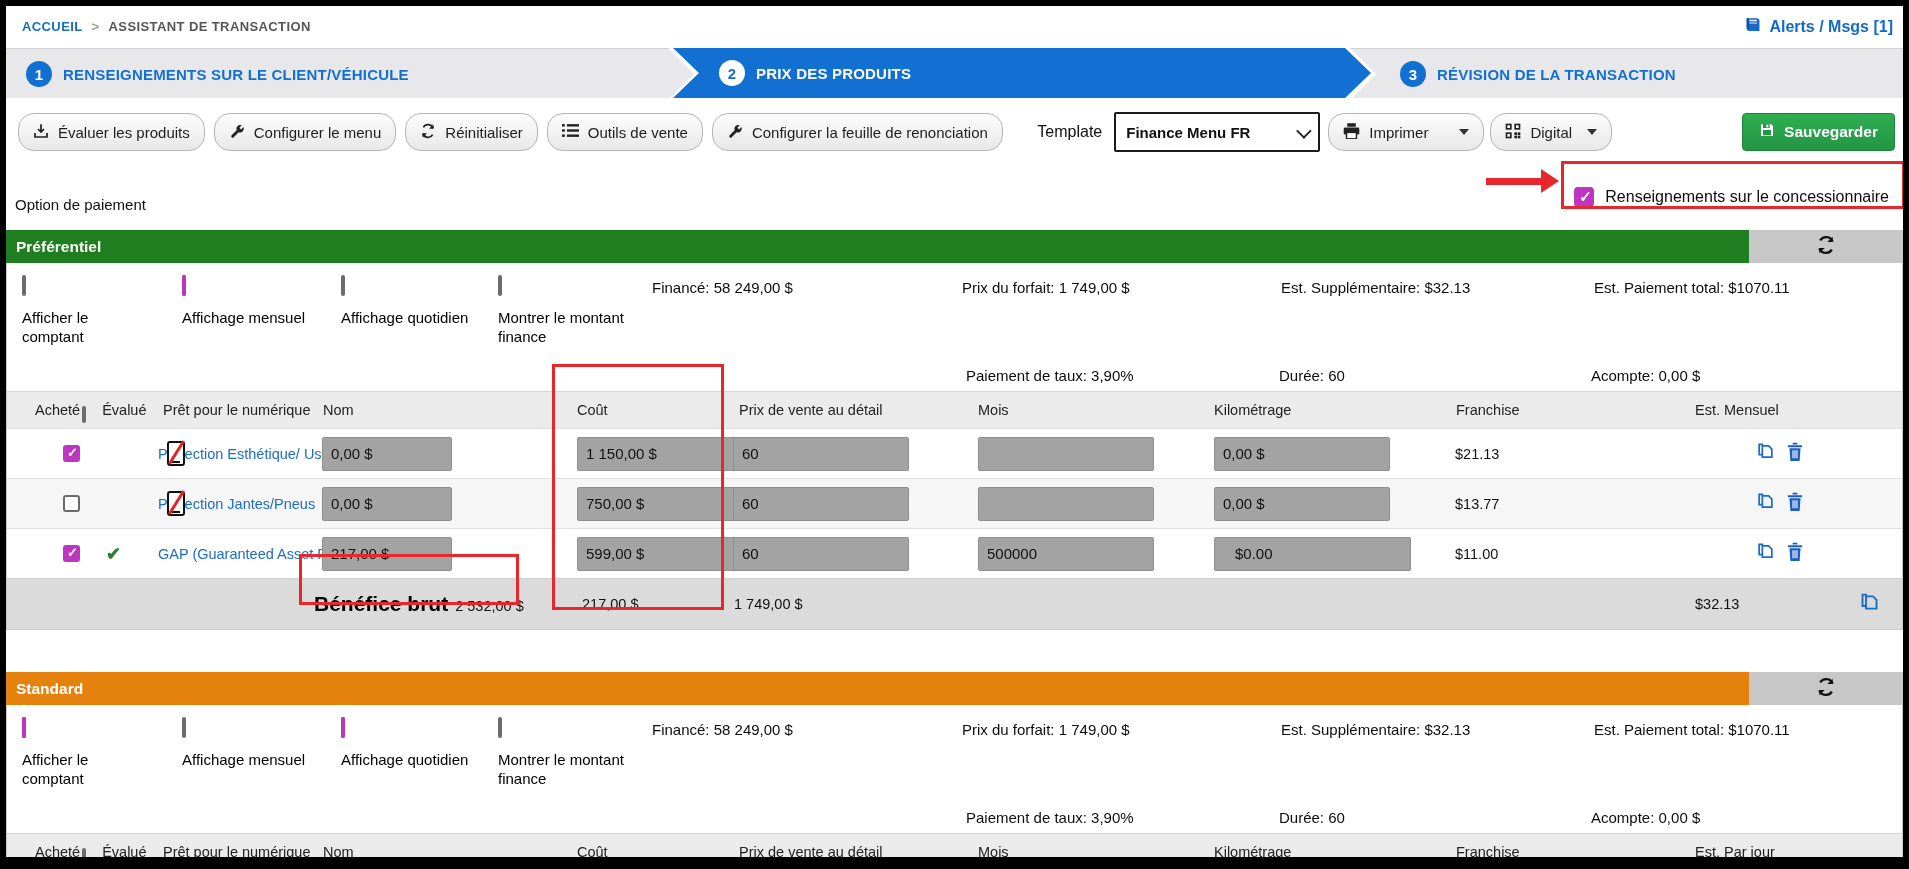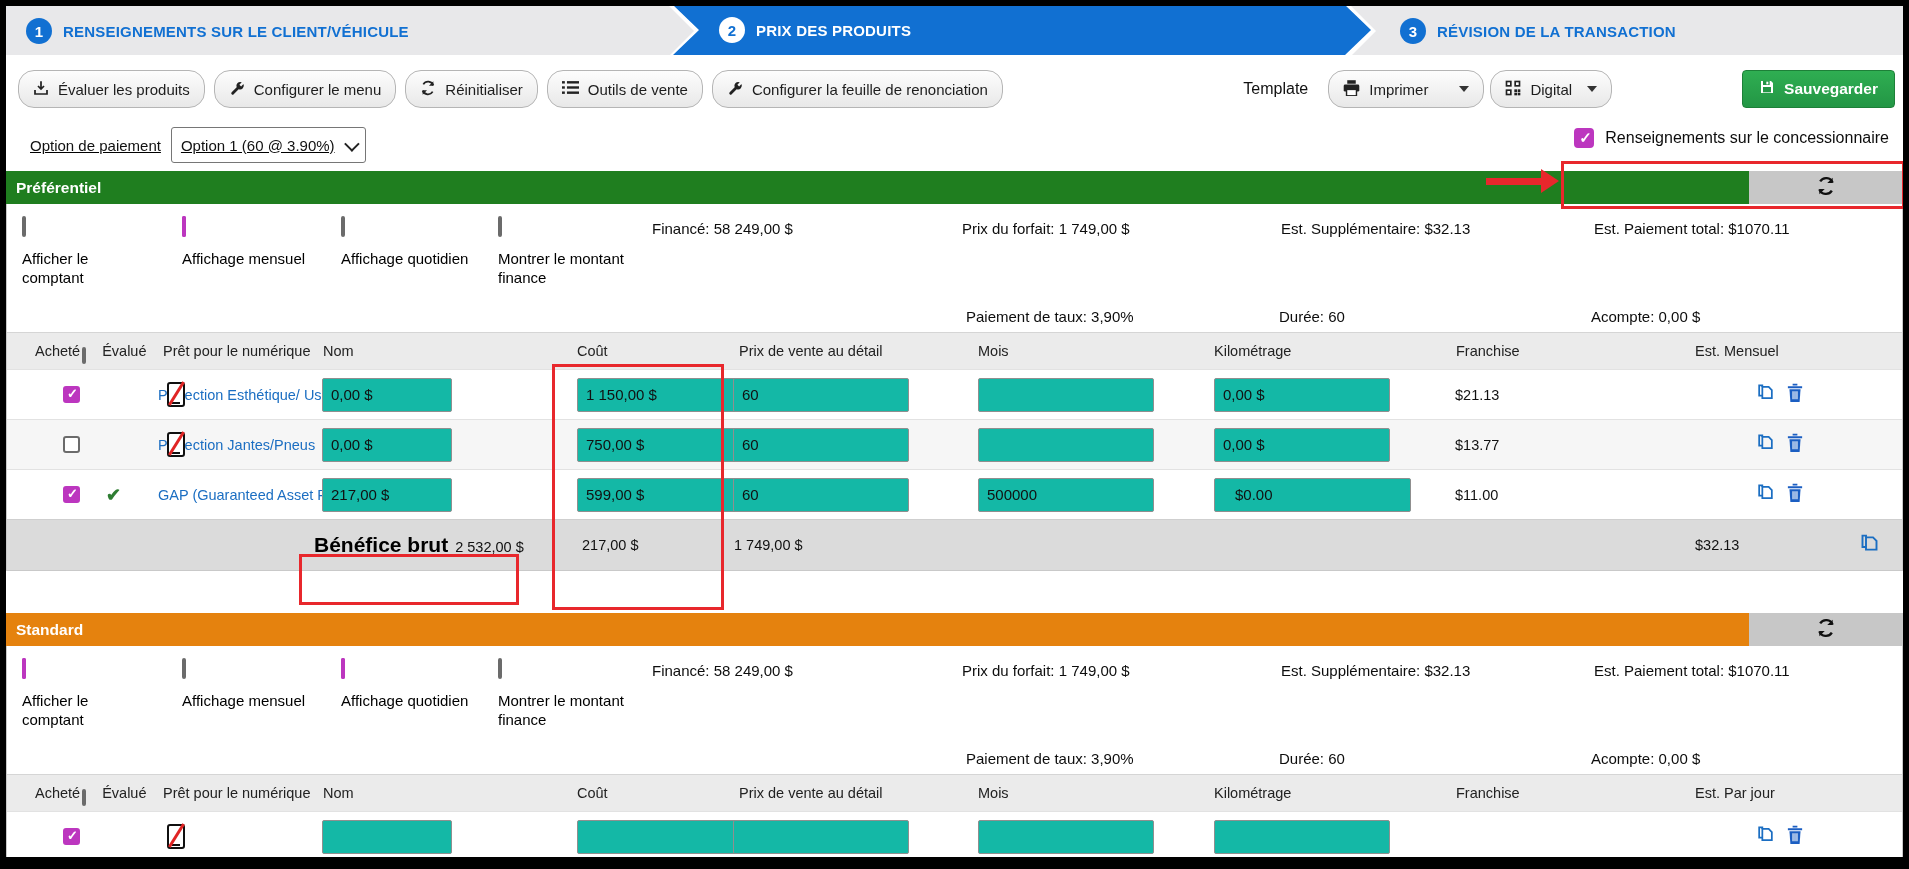--- a/index.html
+++ b/index.html
@@ -42,21 +42,21 @@
   .tmpl-label { font-size:16px; color:#111; margin-right:12px; }
   .tmpl-select { width:182px; height:36px; border:2px solid #1a1a1a; border-radius:2px; background:#fff;
                  display:flex; align-items:center; justify-content:space-between; padding:0 10px; font-size:15px; font-weight:bold; color:#111; cursor:pointer; }
   .chev { width:9px; height:9px; border-right:2px solid #222; border-bottom:2px solid #222; transform:rotate(45deg) translateY(-2px); }
   .gap8 { width:8px; } .gap6 { width:6px; }
   .btn-save { display:inline-flex; align-items:center; gap:9px; height:36px; padding:0 16px; margin-left:130px;
               background:linear-gradient(#2fae52,#239645); border:1px solid #1d8038; border-radius:4px;
               color:#fff; font-size:15.5px; font-weight:bold; cursor:pointer; }
 
   
-  .payrow { position:relative; margin-top:20px; height:36px; display:flex; align-items:center; padding-left:24px;text-decoration:underline; }
+  .payrow { position:relative; margin-top:36px; height:36px; display:flex; align-items:center; padding-left:9px; }
   .pay-label { font-size:15px; color:#111; margin-right:10px; }
   .pay-select { min-width:168px; height:34px; border:1px solid #767676; border-radius:3px; background:#fff;
                 display:flex; align-items:center; gap:10px; padding:0 9px; font-size:15px; color:#111; cursor:pointer; }
   .dealer-check { position:absolute; right:14px; top:1px; display:flex; align-items:center; gap:11px; font-size:16px; color:#0d0d0d; }
 
   
   .section { margin-top:8px; }
   .sec2 { margin-top:42px; }
   .sec-header { display:flex; height:33px; }
   .sec-title { flex:1; display:flex; align-items:center; padding-left:10px; color:#fff; font-size:15.5px; font-weight:bold; }
@@ -92,21 +92,21 @@
   .cb-big.checked::after { font-size:15px; left:3px; top:-1px; }
   .row-cb { margin-left:46px; }
   .eval-check { margin-left:24px; color:#2e7d32; font-size:18px; font-weight:bold; display:none; }
   .eval-check.on { display:block; }
   .eval-check::after { content:"✔"; }
   .phone-blocked { position:relative; width:14px; height:21px; margin-left:85px; border:2px solid #101010; border-radius:3px; background:#fff; display:none; box-sizing:content-box; }
   .phone-blocked.on { display:block; }
   .phone-blocked::before { content:""; position:absolute; left:3px; bottom:1px; width:8px; height:2px; background:#101010; }
   .phone-blocked::after { content:""; position:absolute; left:6px; top:-4px; width:3px; height:27px; background:#e02424; transform:rotate(32deg); }
   .prod-link { padding-left:21px; color:#1b6ec2; font-size:14.5px; cursor:pointer; white-space:nowrap; }
-  .cell-input { height:34px; border:1px solid #8f8f8f; border-radius:2px; font-size:15px; color:#111; padding:0 8px; font-family:"Liberation Sans", sans-serif; background:#14b8a6; box-sizing:border-box; }
+  .cell-input { height:34px; border:1px solid #8f8f8f; border-radius:2px; font-size:15px; color:#111; padding:0 8px; font-family:"Liberation Sans", sans-serif; background:#a3a3a3; box-sizing:border-box; }
   .in-cout { width:130px; margin-left:20px; }
   .in-prix { width:176px; margin-left:20px; }
   .in-mois, .in-km, .in-fran { width:176px; margin-left:11px; }
   .in-fran-wide { width:197px;padding-left:20px; }
   .est-val { padding-left:10px; font-size:14.5px; color:#111; }
   .actions { display:flex; align-items:center; gap:12px; justify-content:flex-end; padding-right:22px; }
   .actions svg { cursor:pointer; }
 
   .foot-benefit { grid-column:4; padding-left:12px; display:flex; align-items:baseline; gap:7px; white-space:nowrap; }
   .foot-benefit .bb { font-size:21px; font-weight:bold; color:#000; }
@@ -123,20 +123,35 @@
   .a-benefit { left:299px; top:554px; width:214px; height:45px; }
   .arrow-line { position:absolute; left:1486px; top:178px; width:58px; height:7px; background:#e8272c; z-index:50; }
   .arrow-head { position:absolute; left:1541px; top:169px; width:0; height:0; border-top:12px solid transparent; border-bottom:12px solid transparent; border-left:18px solid #e8272c; z-index:50; }
 </style>
 </head>
 <body>
 
 <div id="page">
   <div class="content">
 
+    <div class="topbar">
+      <div class="crumbs">
+        <span class="crumb-home">ACCUEIL</span>
+        <span class="crumb-sep">&gt;</span>
+        <span class="crumb-cur">ASSISTANT DE TRANSACTION</span>
+      </div>
+      <div class="alerts">
+        <span><svg width="17" height="15" viewBox="0 0 20 17">
+              <path fill="#1569c7" d="M2 1h12a3 3 0 0 1 3 3v12H5a3 3 0 0 1-3-3V1z"></path>
+              <path fill="#fff" d="M5 3h9v1.6H5zM5 6h9v1.2H5z" opacity=".9"></path>
+              <path fill="#0d4f9e" d="M2 1h2.5v12.5A3 3 0 0 1 2 13V1z"></path>
+            </svg></span>
+        <span>Alerts / Msgs [1]</span>
+      </div>
+    </div>
 
     <div class="steps">
       <div class="step step1 inactive">
         <span class="num">1</span>
         <span class="lbl">RENSEIGNEMENTS SUR LE CLIENT/VÉHICULE</span>
       </div>
       <div class="step step2 active">
         <span class="num">2</span>
         <span class="lbl">PRIX DES PRODUITS</span>
       </div>
@@ -182,20 +197,24 @@
       </div>
       <div class="btn">
         <span><svg width="16" height="16" viewBox="0 0 24 24">
               <path fill="#222" d="M21.7 6.1a5.6 5.6 0 0 1-7.2 7.6L7 21.2a2.1 2.1 0 0 1-3-3l7.5-7.5a5.6 5.6 0 0 1 7.6-7.2l-3.5 3.5 2.6 2.6 3.5-3.5z"></path>
             </svg></span>
         <span>Configurer la feuille de renonciation</span>
       </div>
 
       <div class="tool-right">
         <span class="tmpl-label">Template</span>
+        <div class="tmpl-select">
+          <span>Finance Menu FR</span>
+          <span class="chev"></span>
+        </div>
         <span class="gap8"></span>
         <div class="btn" style="margin-right:0">
           <span><svg width="17" height="16" viewBox="0 0 24 22">
                 <path fill="#222" d="M6 0h12v5H6z"></path>
                 <rect x="1" y="6" width="22" height="10" rx="2" fill="#222"></rect>
                 <rect x="5" y="13" width="14" height="9" fill="#fff" stroke="#222" stroke-width="2"></rect>
               </svg></span>
           <span>Imprimer</span>
           <span class="caret" style="margin-left:22px"></span>
         </div>
@@ -225,24 +244,20 @@
                 <rect x="11" y="4" width="3" height="4" fill="#fff"></rect>
                 <rect x="6" y="12" width="12" height="8" fill="#239645"></rect>
               </svg></span>
           <span>Sauvegarder</span>
         </div>
       </div>
     </div>
 
     <div class="payrow">
       <span class="pay-label">Option de paiement</span>
-      <div class="pay-select">
-        <span>Option 1 (60 @ 3.90%)</span>
-        <span class="chev"></span>
-      </div>
       <div class="dealer-check">
         <span class="cb cb-big checked"></span>
         <span>Renseignements sur le concessionnaire</span>
       </div>
     </div>
 
     <div class="section">
       <div class="sec-header">
         <div class="sec-title hdr-green">Préférentiel</div>
         <div class="refresh-box">

